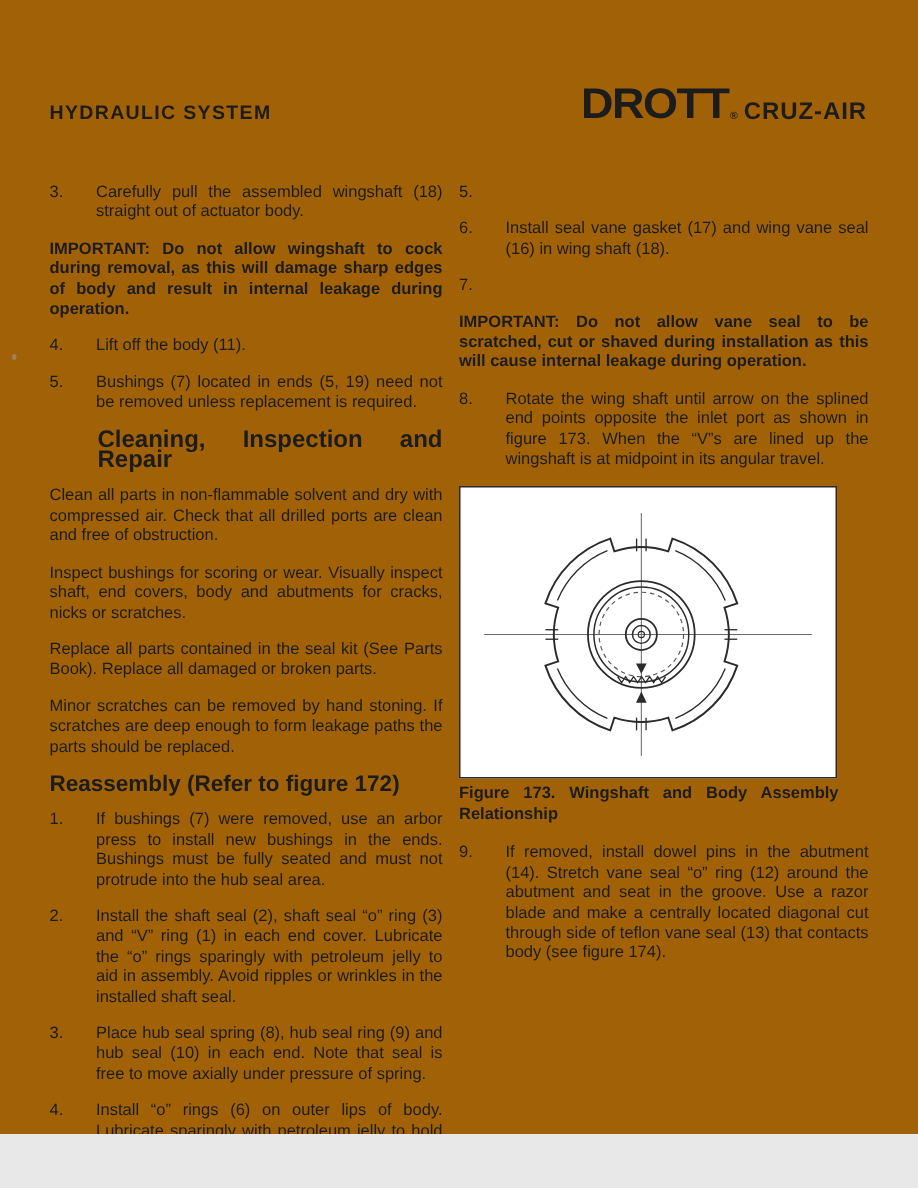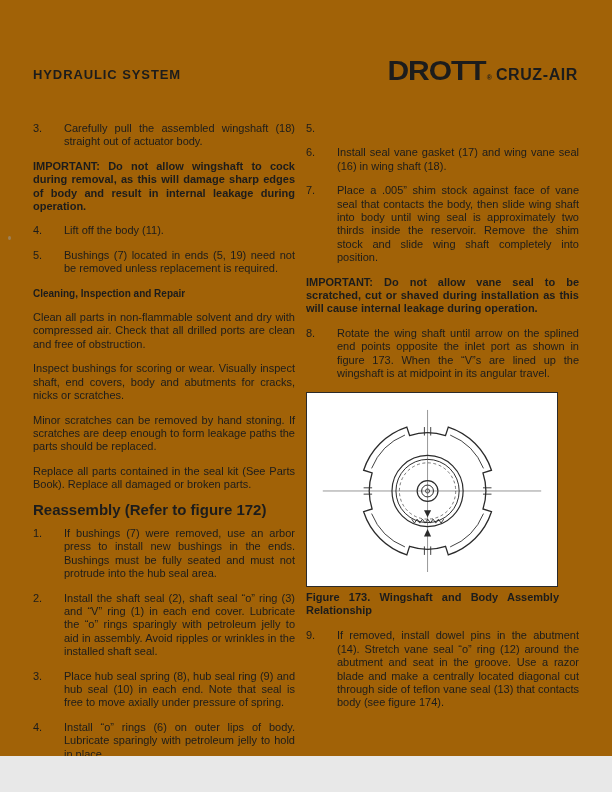--- a/index.html
+++ b/index.html
@@ -120,29 +120,29 @@
       <div class="step">
         <span class="num">4.</span>
         <span class="txt">Lift off the body (11).</span>
       </div>
 
       <div class="step">
         <span class="num">5.</span>
         <span class="txt">Bushings (7) located in ends (5, 19) need not be removed unless replacement is required.</span>
       </div>
 
-      <h3 class="heading" style="font-size:10px;">Cleaning, Inspection and Repair</h3>
+      <h3 class="heading" style="font-size:16px;margin-left:32px;">Cleaning, Inspection and Repair</h3>
 
       <p class="para">Clean all parts in non-flammable solvent and dry with compressed air. Check that all drilled ports are clean and free of obstruction.</p>
 
       <p class="para">Inspect bushings for scoring or wear. Visually inspect shaft, end covers, body and abutments for cracks, nicks or scratches.</p>
 
+      <p class="para">Replace all parts contained in the seal kit (See Parts Book). Replace all damaged or broken parts.</p>
+
       <p class="para">Minor scratches can be removed by hand stoning. If scratches are deep enough to form leakage paths the parts should be replaced.</p>
-
-      <p class="para">Replace all parts contained in the seal kit (See Parts Book). Replace all damaged or broken parts.</p>
 
       <h3 class="heading" style="font-size:15px;">Reassembly (Refer to figure 172)</h3>
 
       <div class="step">
         <span class="num">1.</span>
         <span class="txt">If bushings (7) were removed, use an arbor press to install new bushings in the ends. Bushings must be fully seated and must not protrude into the hub seal area.</span>
       </div>
 
       <div class="step">
         <span class="num">2.</span>
@@ -167,21 +167,20 @@
         <span class="num">5.</span>
       </div>
 
       <div class="step">
         <span class="num">6.</span>
         <span class="txt">Install seal vane gasket (17) and wing vane seal (16) in wing shaft (18).</span>
       </div>
 
       <div class="step">
         <span class="num">7.</span>
-        <span class="txt">Place a .005” shim stock against face of vane seal that contacts the body, then slide wing shaft into body until wing seal is approximately two thirds inside the reservoir. Remove the shim stock and slide wing shaft completely into position.</span>
       </div>
 
       <p class="important">
         <strong class="imp-label">IMPORTANT:</strong>
         <span>Do not allow vane seal to be scratched, cut or shaved during installation as this will cause internal leakage during operation.</span>
       </p>
 
       <div class="step">
         <span class="num">8.</span>
         <span class="txt">Rotate the wing shaft until arrow on the splined end points opposite the inlet port as shown in figure 173. When the “V”s are lined up the wingshaft is at midpoint in its angular travel.</span>

